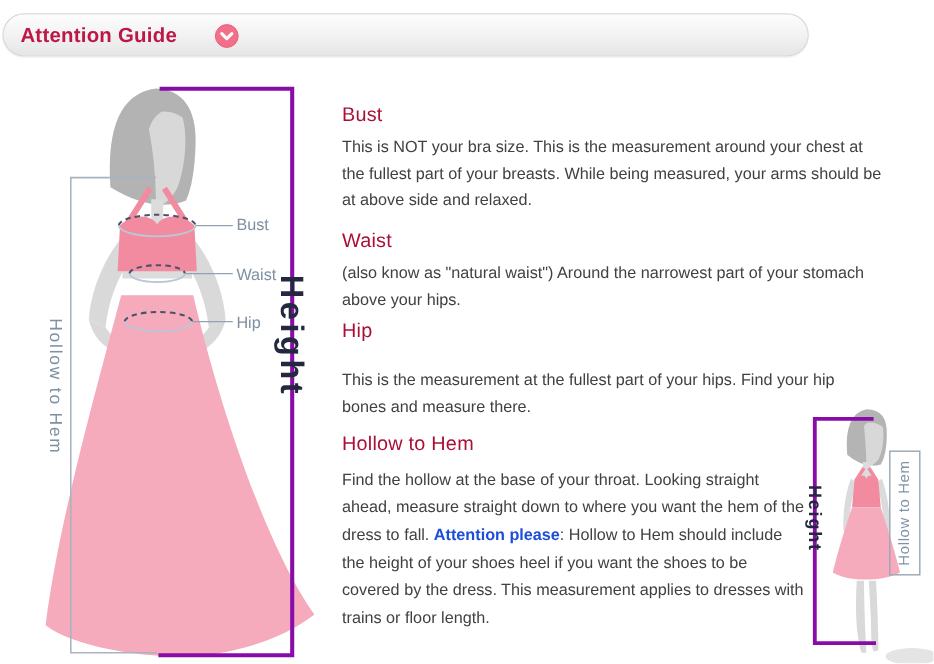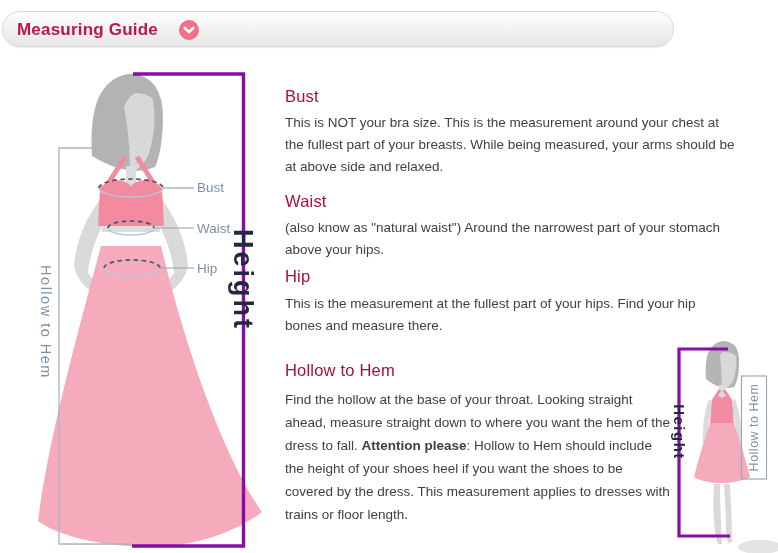--- a/index.html
+++ b/index.html
@@ -24,30 +24,30 @@
   
   .sec-h{
     position:absolute;left:285px;
     font-size:16.5px;color:#aa0f36;font-weight:400;letter-spacing:0.2px;
   }
   .sec-p{
     position:absolute;left:285px;width:450px;
     font-size:13.5px;line-height:22px;color:#414141;
   }
   .sec-p.narrow{width:385px;line-height:23px;}
-  .attn{font-weight:bold;color:#404040;}
+  .attn{font-weight:bold;color:#1d4ed8;}
   
   .fig{position:absolute;}
   svg text{font-family:"Liberation Sans", sans-serif;}
 </style>
 </head>
 <body>
 
 <div class="header-bar">
-  <span class="header-title">Measuring Guide</span>
+  <span class="header-title">Attention Guide</span>
   <span class="chevron-btn">
     <svg width="20" height="20" viewBox="0 0 20 20">
       <circle cx="10" cy="10" r="9.5" fill="#f3708b"></circle>
       <circle cx="10" cy="10" r="9.5" fill="none" stroke="#e85c7a" stroke-width="0.8"></circle>
       <polyline points="5.8,8 10,12.2 14.2,8" fill="none" stroke="#ffffff" stroke-width="2.6" stroke-linecap="round" stroke-linejoin="round"></polyline>
     </svg>
   </span>
 </div>
 
 <div class="fig" style="left:30px;top:60px;width:240px;height:493px">
@@ -137,16 +137,16 @@
 </svg>
 </div>
 
 <div class="sec-h" style="top:87px">Bust</div>
 <div class="sec-p" style="top:112px">This is NOT your bra size. This is the measurement around your chest at the fullest part of your breasts. While being measured, your arms should be at above side and relaxed.</div>
 
 <div class="sec-h" style="top:192px">Waist</div>
 <div class="sec-p" style="top:217px">(also know as "natural waist") Around the narrowest part of your stomach above your hips.</div>
 
 <div class="sec-h" style="top:267px">Hip</div>
-<div class="sec-p" style="top:293px">This is the measurement at the fullest part of your hips. Find your hip bones and measure there.</div>
+<div class="sec-p" style="top:306px">This is the measurement at the fullest part of your hips. Find your hip bones and measure there.</div>
 
 <div class="sec-h" style="top:361px">Hollow to Hem</div>
 <div class="sec-p narrow" style="top:388px"><span>Find the hollow at the base of your throat. Looking straight ahead, measure straight down to where you want the hem of the dress to fall. </span><span class="attn">Attention please</span><span>: Hollow to Hem should include the height of your shoes heel if you want the shoes to be covered by the dress. This measurement applies to dresses with trains or floor length.</span></div>
 
 </body></html>

